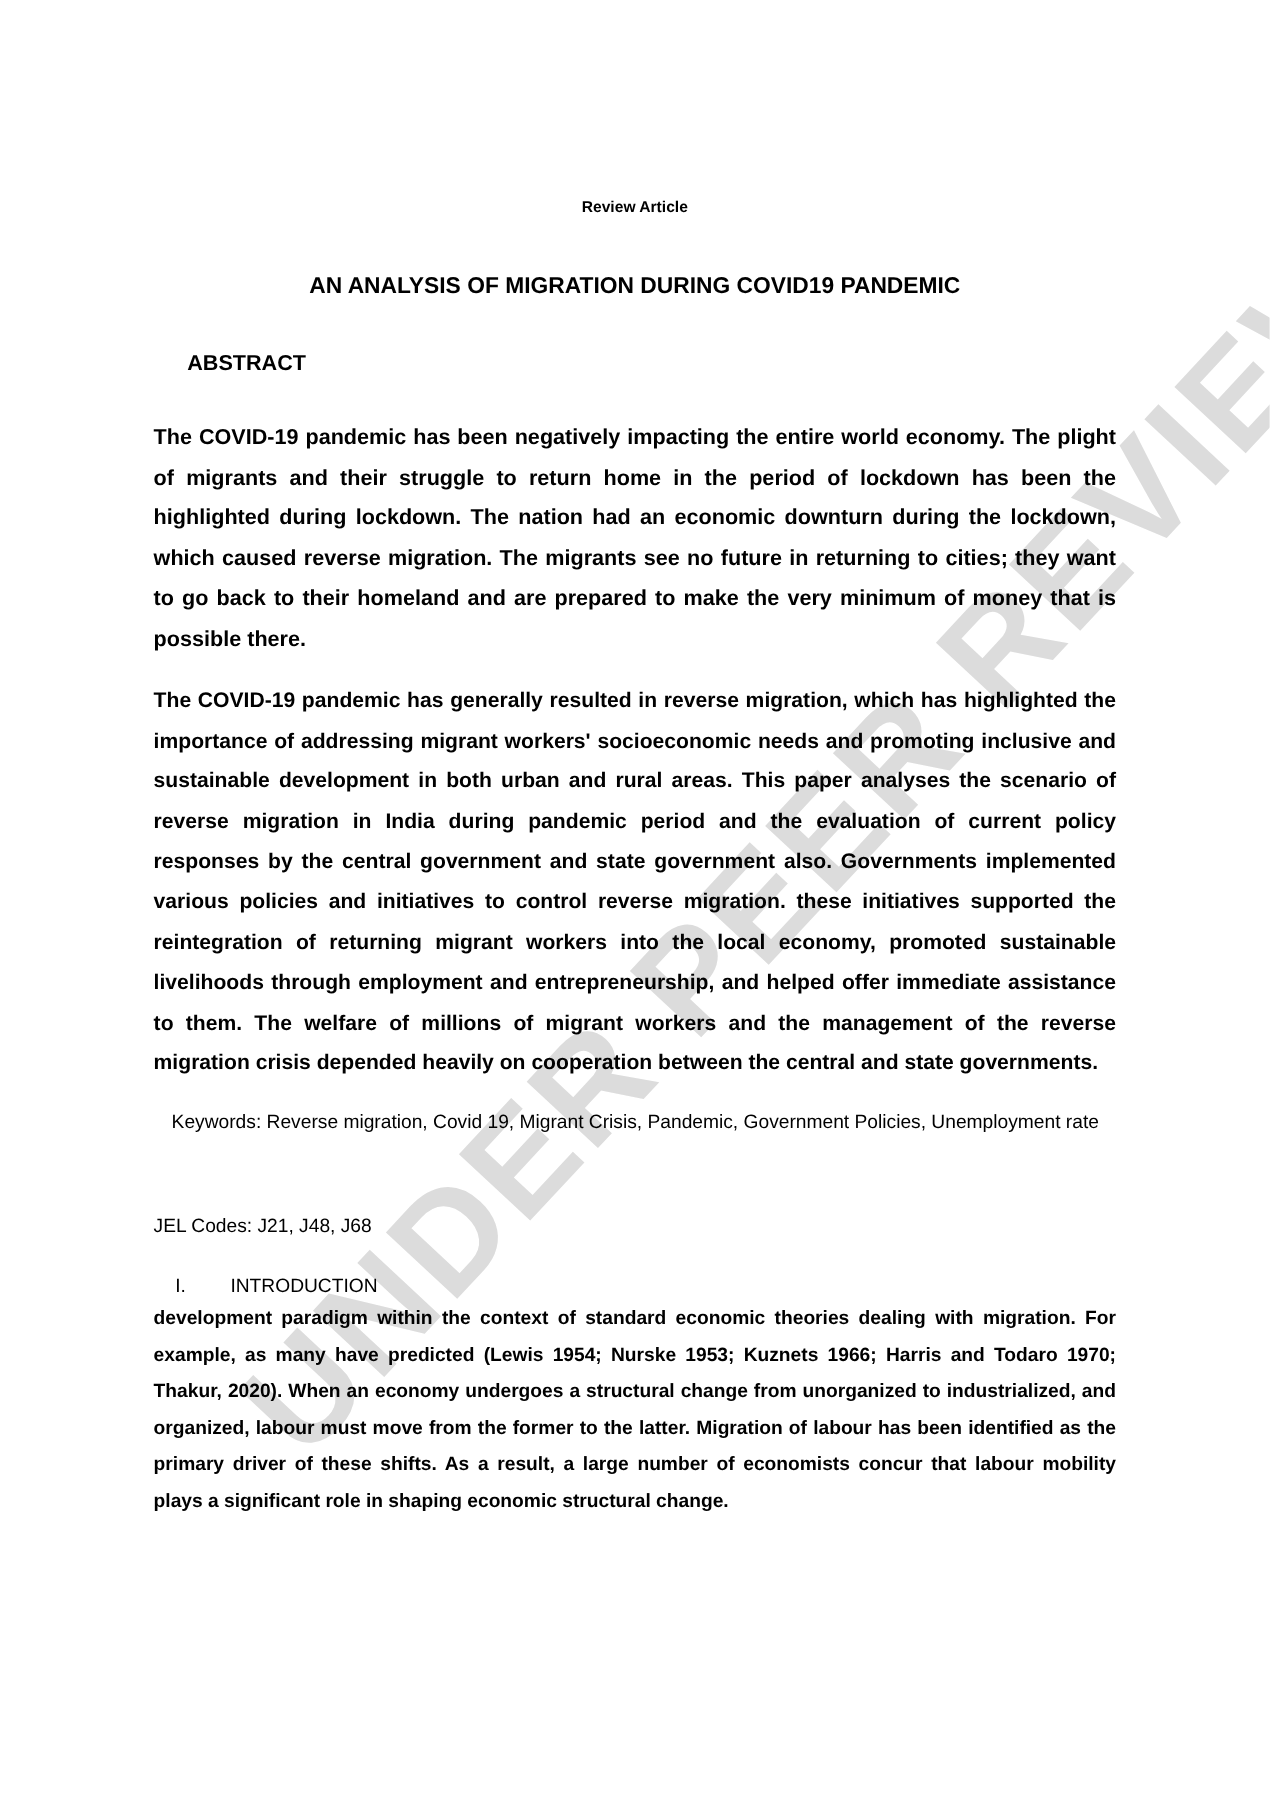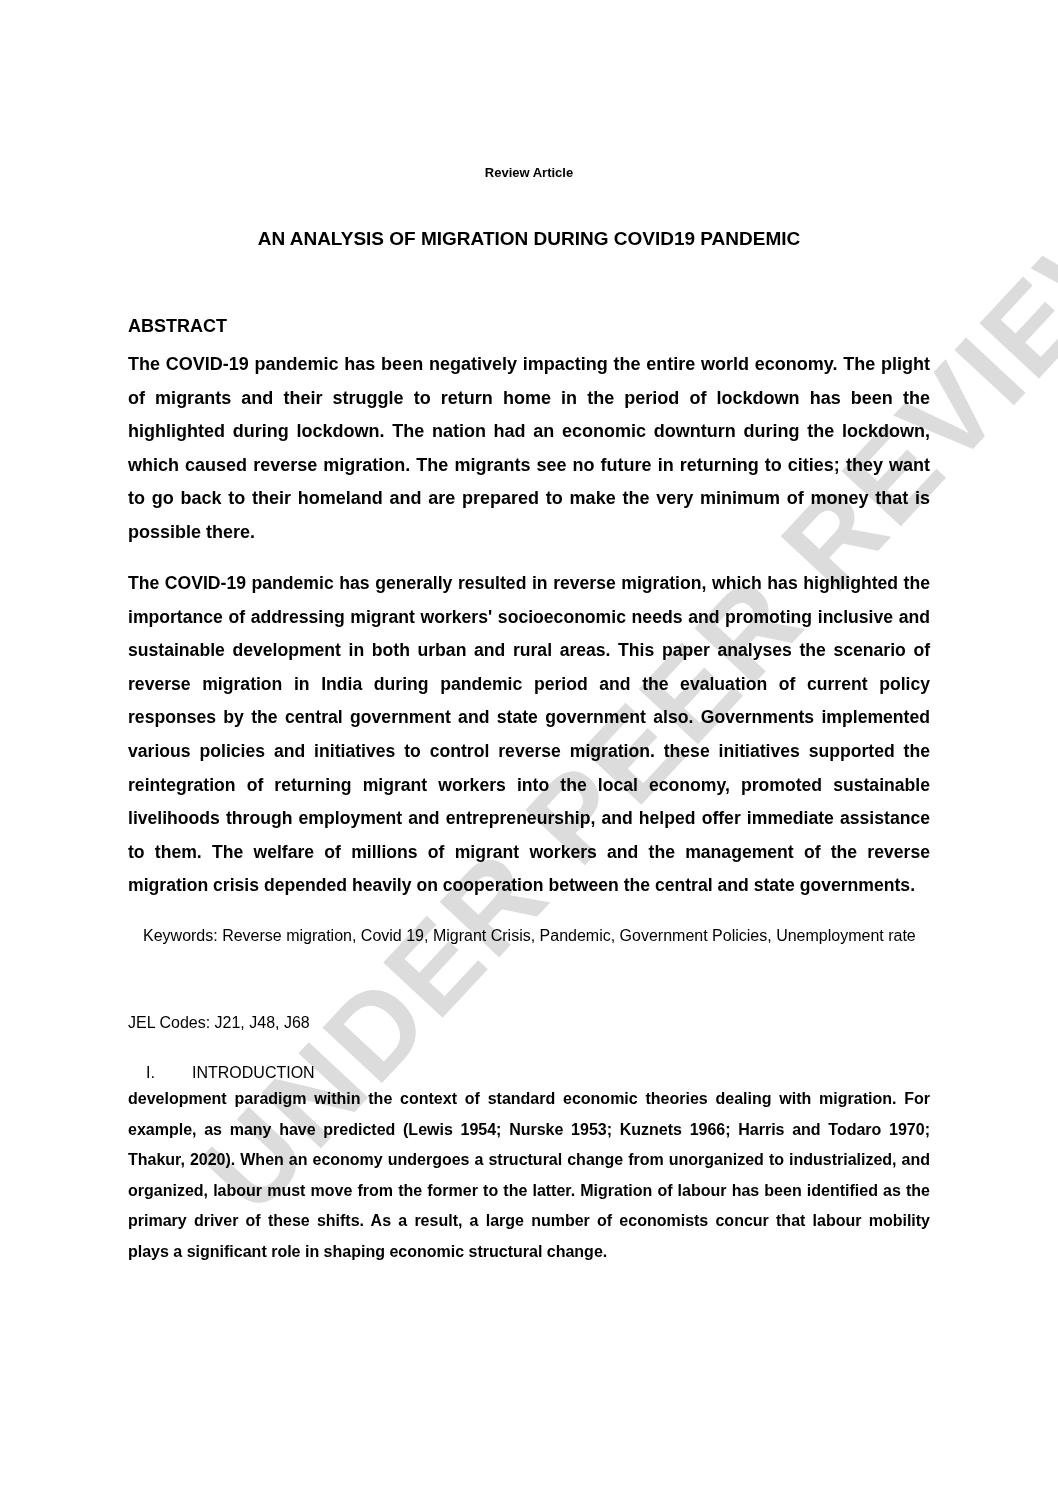--- a/index.html
+++ b/index.html
@@ -32,21 +32,21 @@
 </head>
 <body>
 
 <div class="page">
   <div class="watermark">UNDER PEER REVIEW</div>
 
   <div class="content">
     <div class="review-label">Review Article</div>
     <div class="title">AN ANALYSIS OF MIGRATION DURING COVID19 PANDEMIC</div>
 
-    <div class="section-heading" style="top:316px;">ABSTRACT</div>
+    <div class="section-heading" style="top:292px;margin-left:28px;">ABSTRACT</div>
 
     <p class="para" style="top:348px; margin:0;">The COVID-19 pandemic has been negatively impacting the entire world economy. The plight of migrants and their struggle to return home in the period of lockdown has been the highlighted during lockdown. The nation had an economic downturn during the lockdown, which caused reverse migration. The migrants see no future in returning to cities; they want to go back to their homeland and are prepared to make the very minimum of money that is possible there.</p>
     <p class="para" style="top:567px; margin:0; font-size:17.6px;">The COVID-19 pandemic has generally resulted in reverse migration, which has highlighted the importance of addressing migrant workers' socioeconomic needs and promoting inclusive and sustainable development in both urban and rural areas. This paper analyses the scenario of reverse migration in India during pandemic period and the evaluation of current policy responses by the central government and state government also. Governments implemented various policies and initiatives to control reverse migration. these initiatives supported the reintegration of returning migrant workers into the local economy, promoted sustainable livelihoods through employment and entrepreneurship, and helped offer immediate assistance to them. The welfare of millions of migrant workers and the management of the reverse migration crisis depended heavily on cooperation between the central and state governments.</p>
 
     <p class="kw" style="top:906px; margin:15px;">Keywords: Reverse migration, Covid 19, Migrant Crisis, Pandemic, Government Policies, Unemployment rate</p>
     <div class="jel" style="top:1014px;">JEL Codes: J21, J48, J68</div>
 
     <div class="intro-heading">
       <span class="num">I.</span><span>INTRODUCTION</span>
     </div>

